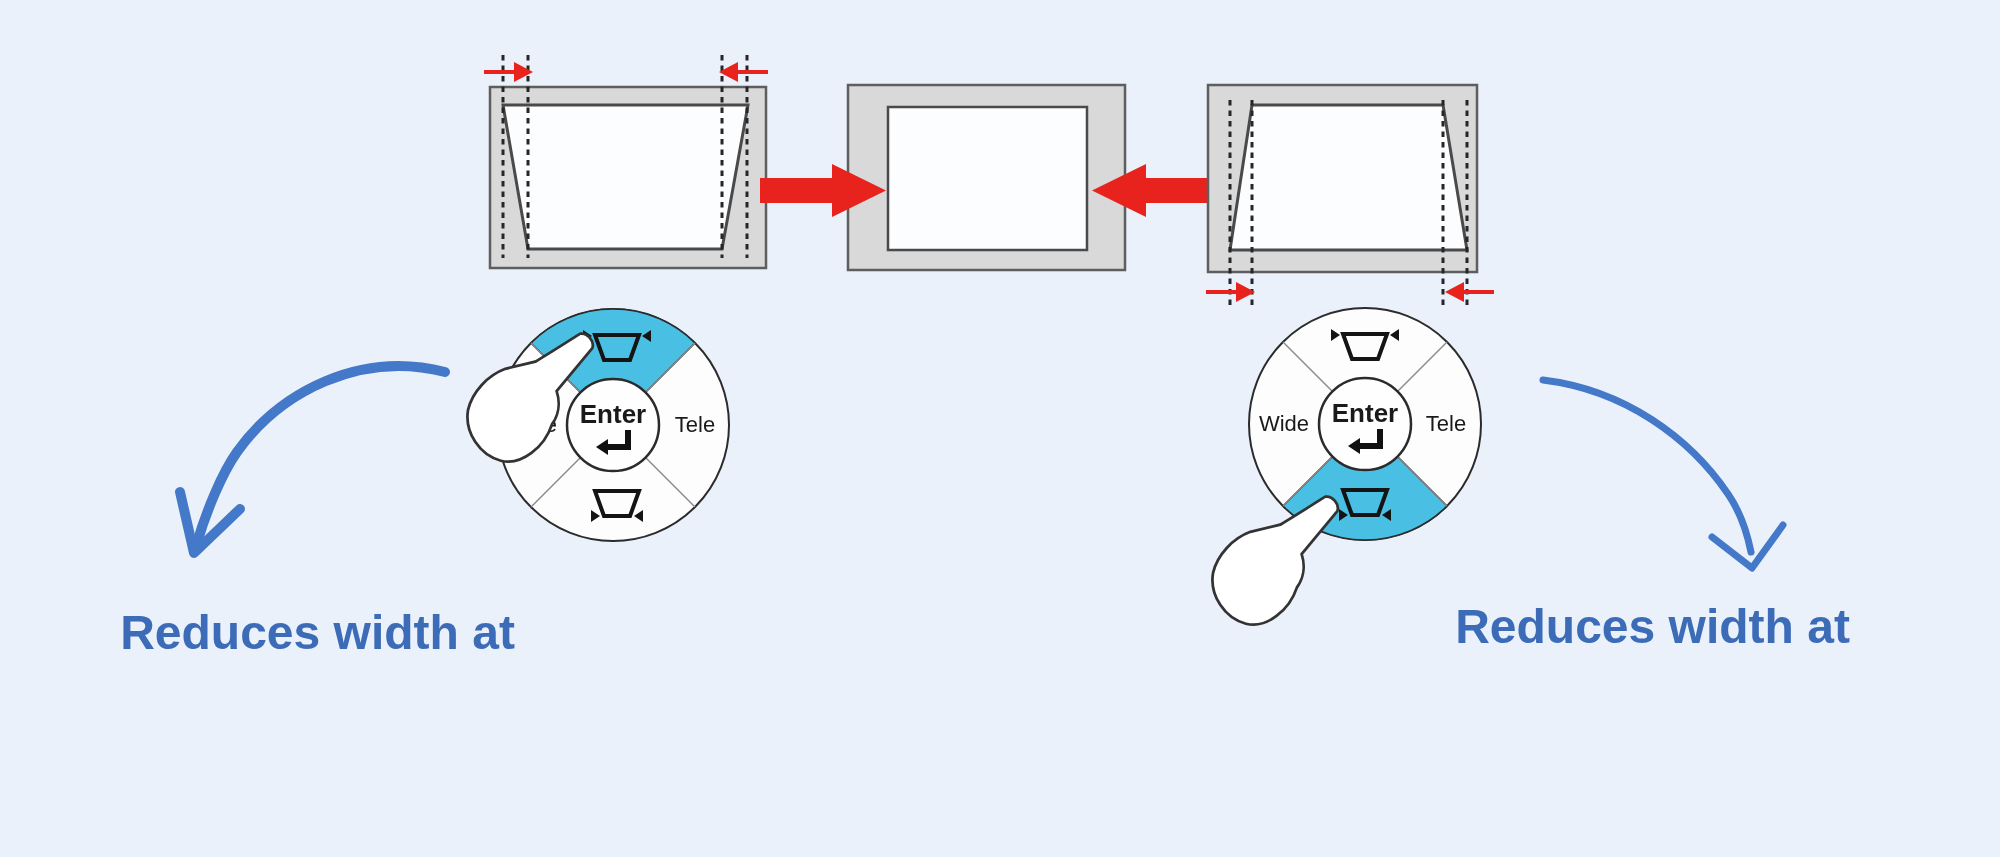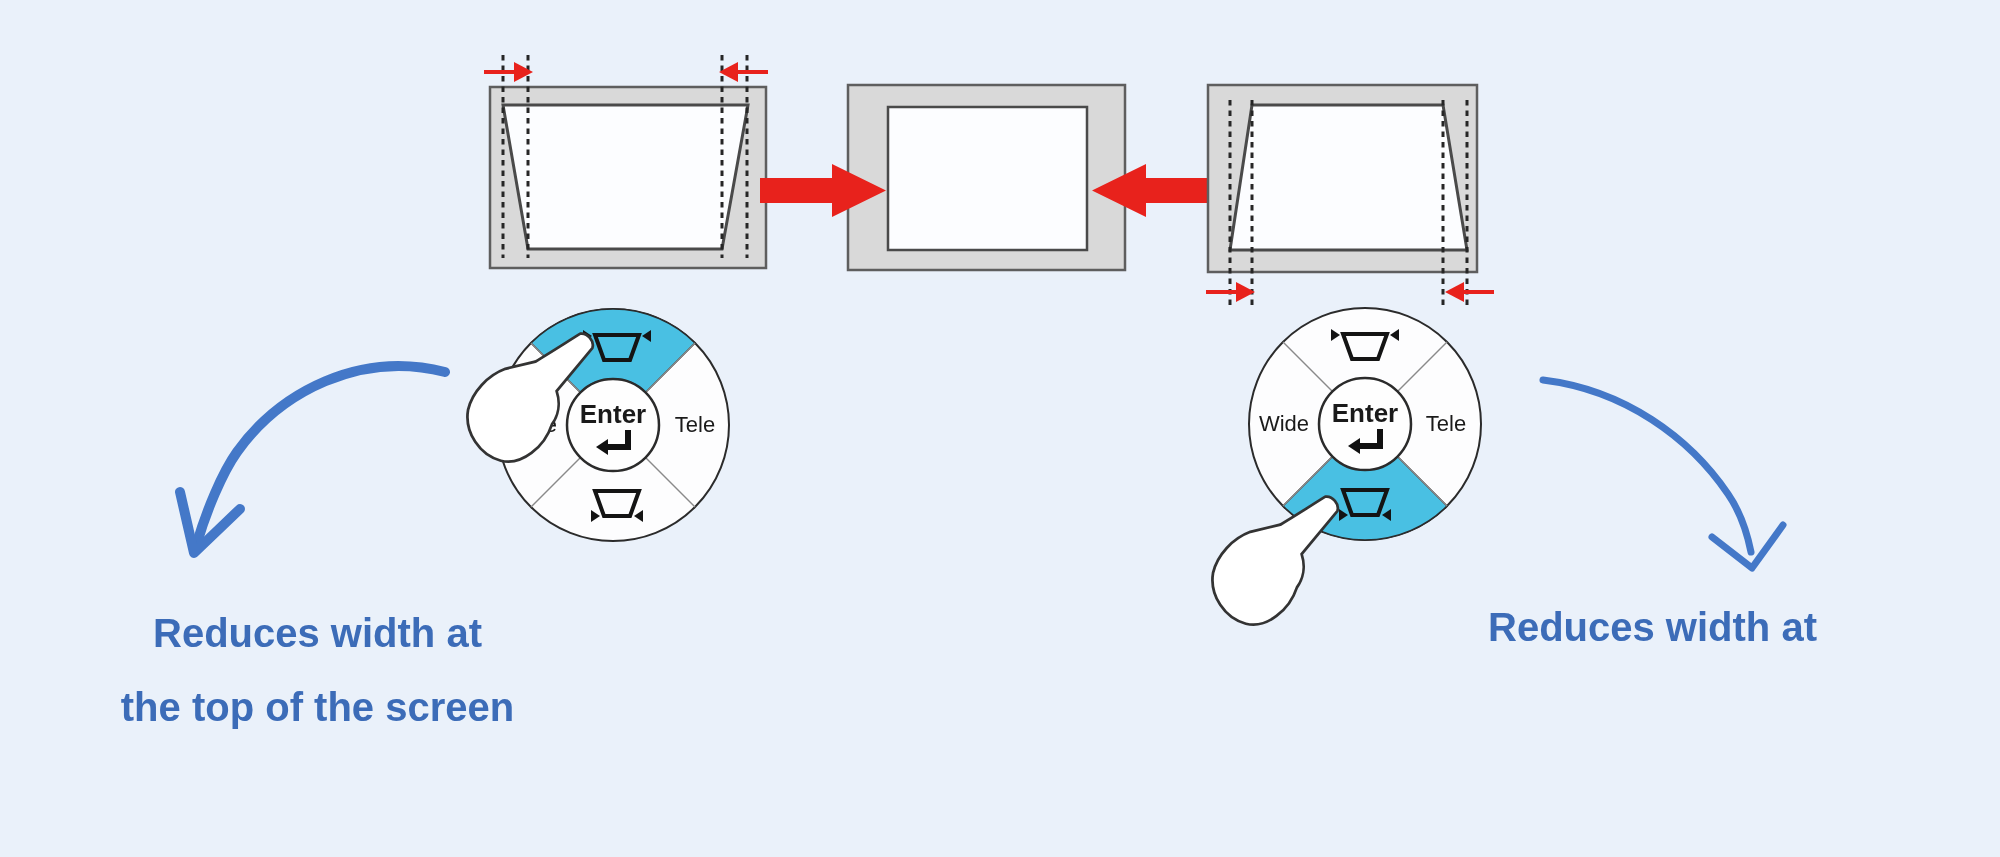--- a/index.html
+++ b/index.html
@@ -8,21 +8,21 @@
     background:#eaf1fa;
     font-family:"Liberation Sans", sans-serif;
     overflow:hidden;
   }
   .stage{position:relative;width:2000px;height:641px;}
   .stage svg{position:absolute;left:0;top:0;}
   .caption{
     position:absolute;
     text-align:center;
     font-weight:bold;
-    font-size:40px;
+    font-size:48px;
     line-height:74px;
     color:#3c6cb8;
     letter-spacing:0px;
   }
   .caption-left{left:25px;top:596px;width:585px;}
   .caption-right{left:1325px;top:590px;width:655px;}
   .caption span{display:block;}
 </style>
 </head>
 <body>
@@ -139,19 +139,18 @@
     <polyline points="180,492 194,553 240,509" stroke-width="10"></polyline>
   </g>
   <g stroke="#4478c8" fill="none" stroke-linecap="round" stroke-linejoin="round">
     <path d="M 1543,380 C 1625,390 1690,438 1728,494 C 1739,510 1747,532 1751,552" stroke-width="7"></path>
     <polyline points="1712,537 1752,568 1783,525" stroke-width="7"></polyline>
   </g>
 </svg>
 
   <div class="caption caption-left">
     <span>Reduces width at</span>
-    <span>the top of the screen</span>
   </div>
   <div class="caption caption-right">
     <span>Reduces width at</span>
   </div>
 
 </div>
 
 </body></html>

